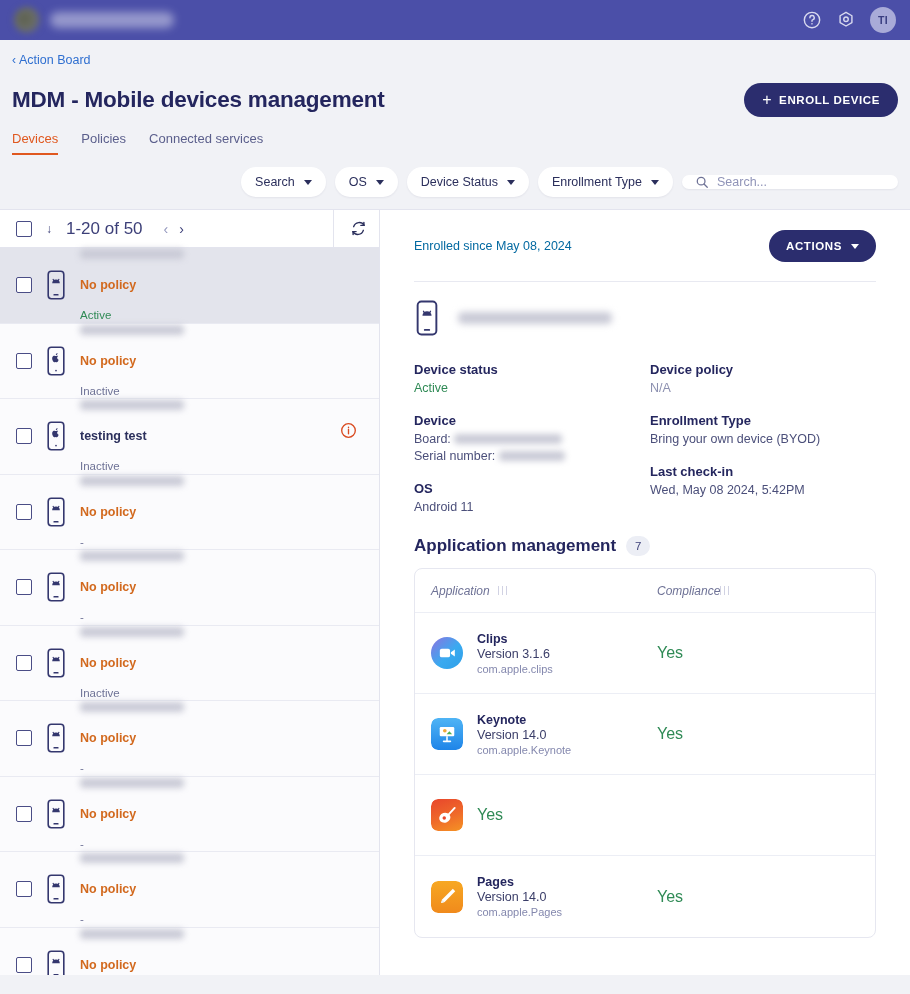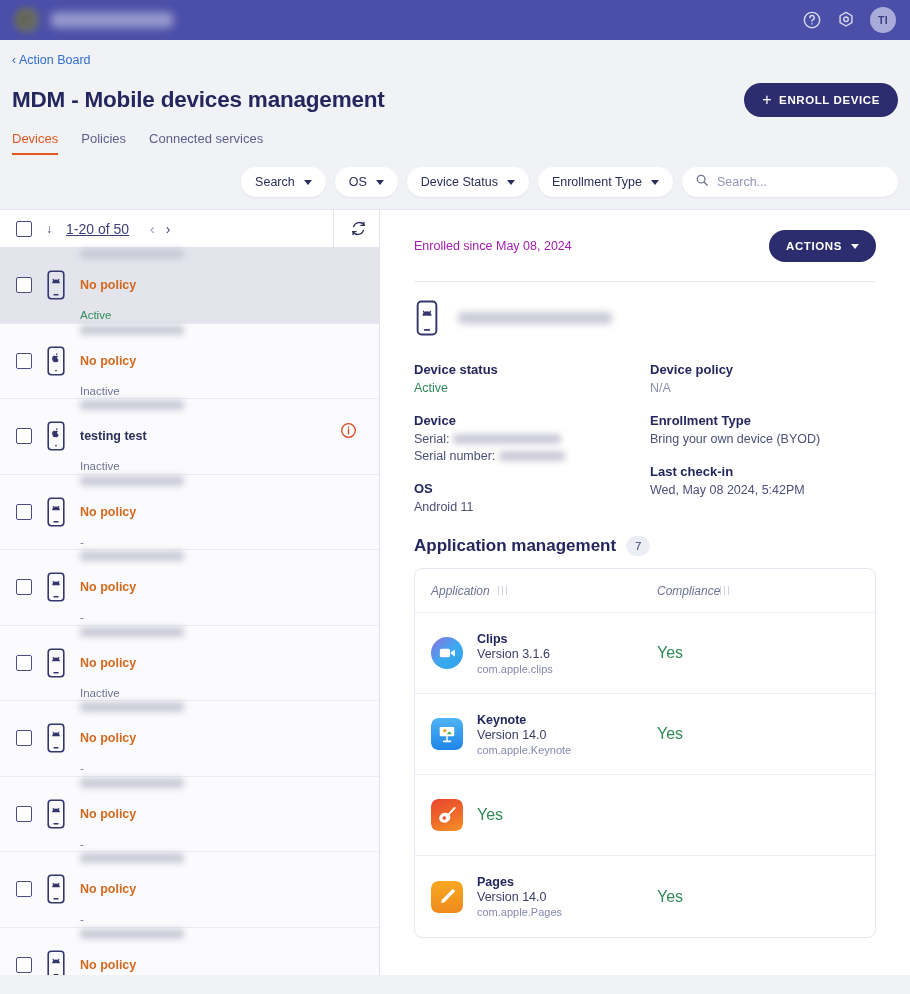--- a/index.html
+++ b/index.html
@@ -94,22 +94,22 @@
     box-shadow: 0 1px 2px rgba(40,40,90,.07);
     white-space: nowrap;
   }
   .caret {
     width: 0; height: 0;
     border-left: 4px solid transparent; border-right: 4px solid transparent;
     border-top: 5px solid #2b2f5c;
   }
   .searchbox {
     background: #fff; border-radius: 18px;
-    height: 30px; width: 216px;
-    display: flex; align-items: center; gap: 8px;
+    height: 14px; width: 216px;
+    display: flex; gap: 8px;
     padding: 0 13px;
     box-shadow: 0 1px 2px rgba(40,40,90,.07);
   }
   .searchbox input {
     border: none; outline: none; background: transparent;
     font-size: 12.5px; color: #2b2f5c; width: 100%;
     font-family: "Liberation Sans", sans-serif;
   }
   .searchbox input::placeholder { color: #9094b8; }
 
@@ -129,22 +129,22 @@
     border-bottom: 1px solid #e3e4ee;
     gap: 14px;
   }
   .cb {
     width: 16px; height: 16px; flex: 0 0 16px;
     border: 1.6px solid #4a4d86; border-radius: 2px;
     background: #fff; cursor: pointer;
   }
   .sortarrow { font-size: 12px; color: #3c3f78; cursor: pointer; }
   .pageinfo {
-    font-size: 14px; color: #3c3f78;
-    text-decoration: underline; cursor: pointer;
+    font-size: 17px; color: #3c3f78;
+    cursor: pointer;
   }
   .pagenav { display: flex; gap: 11px; margin-left: 7px; }
   .pagenav span {
     font-size: 14px; color: #3c3f78; cursor: pointer; line-height: 1;
   }
   .pagenav .prev { color: #9296bd; }
   .refresh {
     margin-left: auto; padding-left: 16px;
     border-left: 1px solid #e3e4ee;
     height: 38px; display: flex; align-items: center;
@@ -179,21 +179,21 @@
 
   
   .detail {
     flex: 1; background: #fff;
     border-top: 1px solid #e3e4ee;
     border-left: 1px solid #e3e4ee;
     padding: 20px 34px 0 34px;
     overflow: hidden;
   }
   .dtop { display: flex; align-items: center; }
-  .enrolled { font-size: 12.5px; color: #a21caf; }
+  .enrolled { font-size: 12.5px; color: #0369a1; }
   .actions-btn {
     margin-left: auto;
     background: #2b2d6e; color: #fff; border: none;
     border-radius: 20px; height: 32px; padding: 0 17px;
     font-size: 11.5px; font-weight: bold; letter-spacing: .6px;
     display: flex; align-items: center; gap: 9px; cursor: pointer;
     font-family: "Liberation Sans", sans-serif;
   }
   .actions-btn .caret { border-top-color: #fff; }
   .divider { height: 1px; background: #e8e9f1; margin: 19px 0 18px 0; }
@@ -553,21 +553,21 @@
 
     <div class="grid2">
       <div class="gcol">
         <div class="fblock">
           <div class="flabel">Device status</div>
           <div class="fval green">Active</div>
         </div>
         <div class="fblock">
           <div class="flabel">Device</div>
           <div class="fval">
-            <span>Serial:</span>
+            <span>Board:</span>
             <span class="redact"></span>
           </div>
           <div class="fval" style="margin-top:3px">
             <span>Serial number:</span>
             <span class="redact short"></span>
           </div>
         </div>
         <div class="fblock">
           <div class="flabel">OS</div>
           <div class="fval">Android 11</div>

